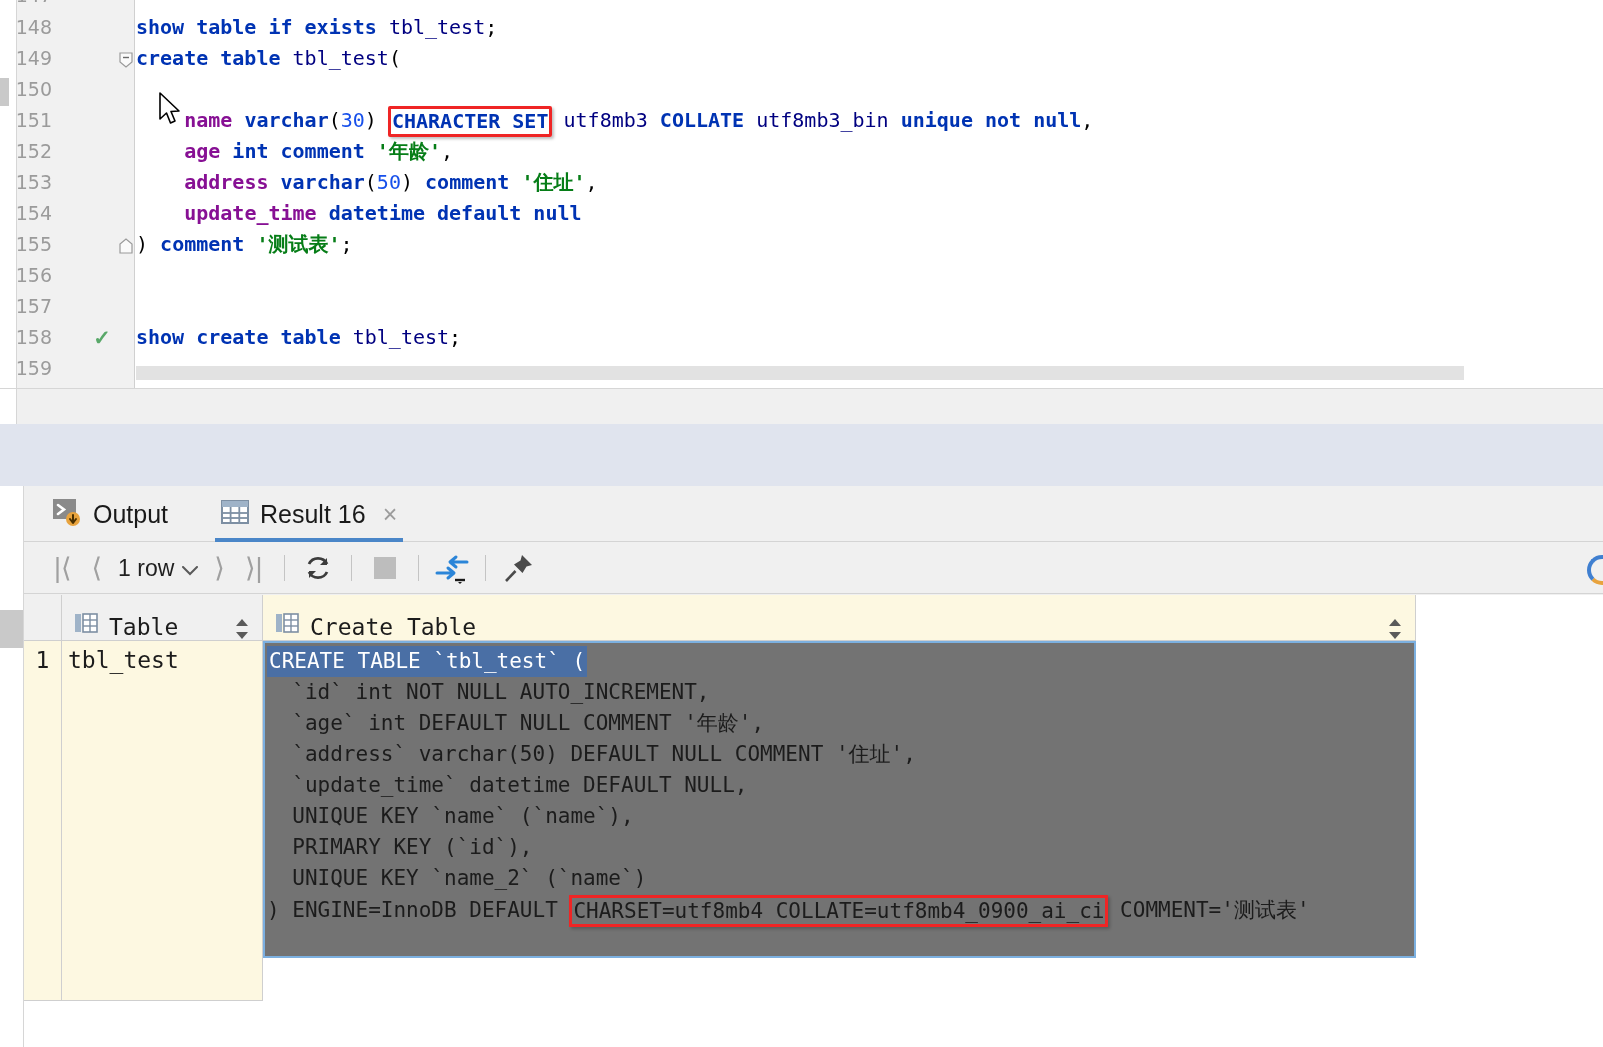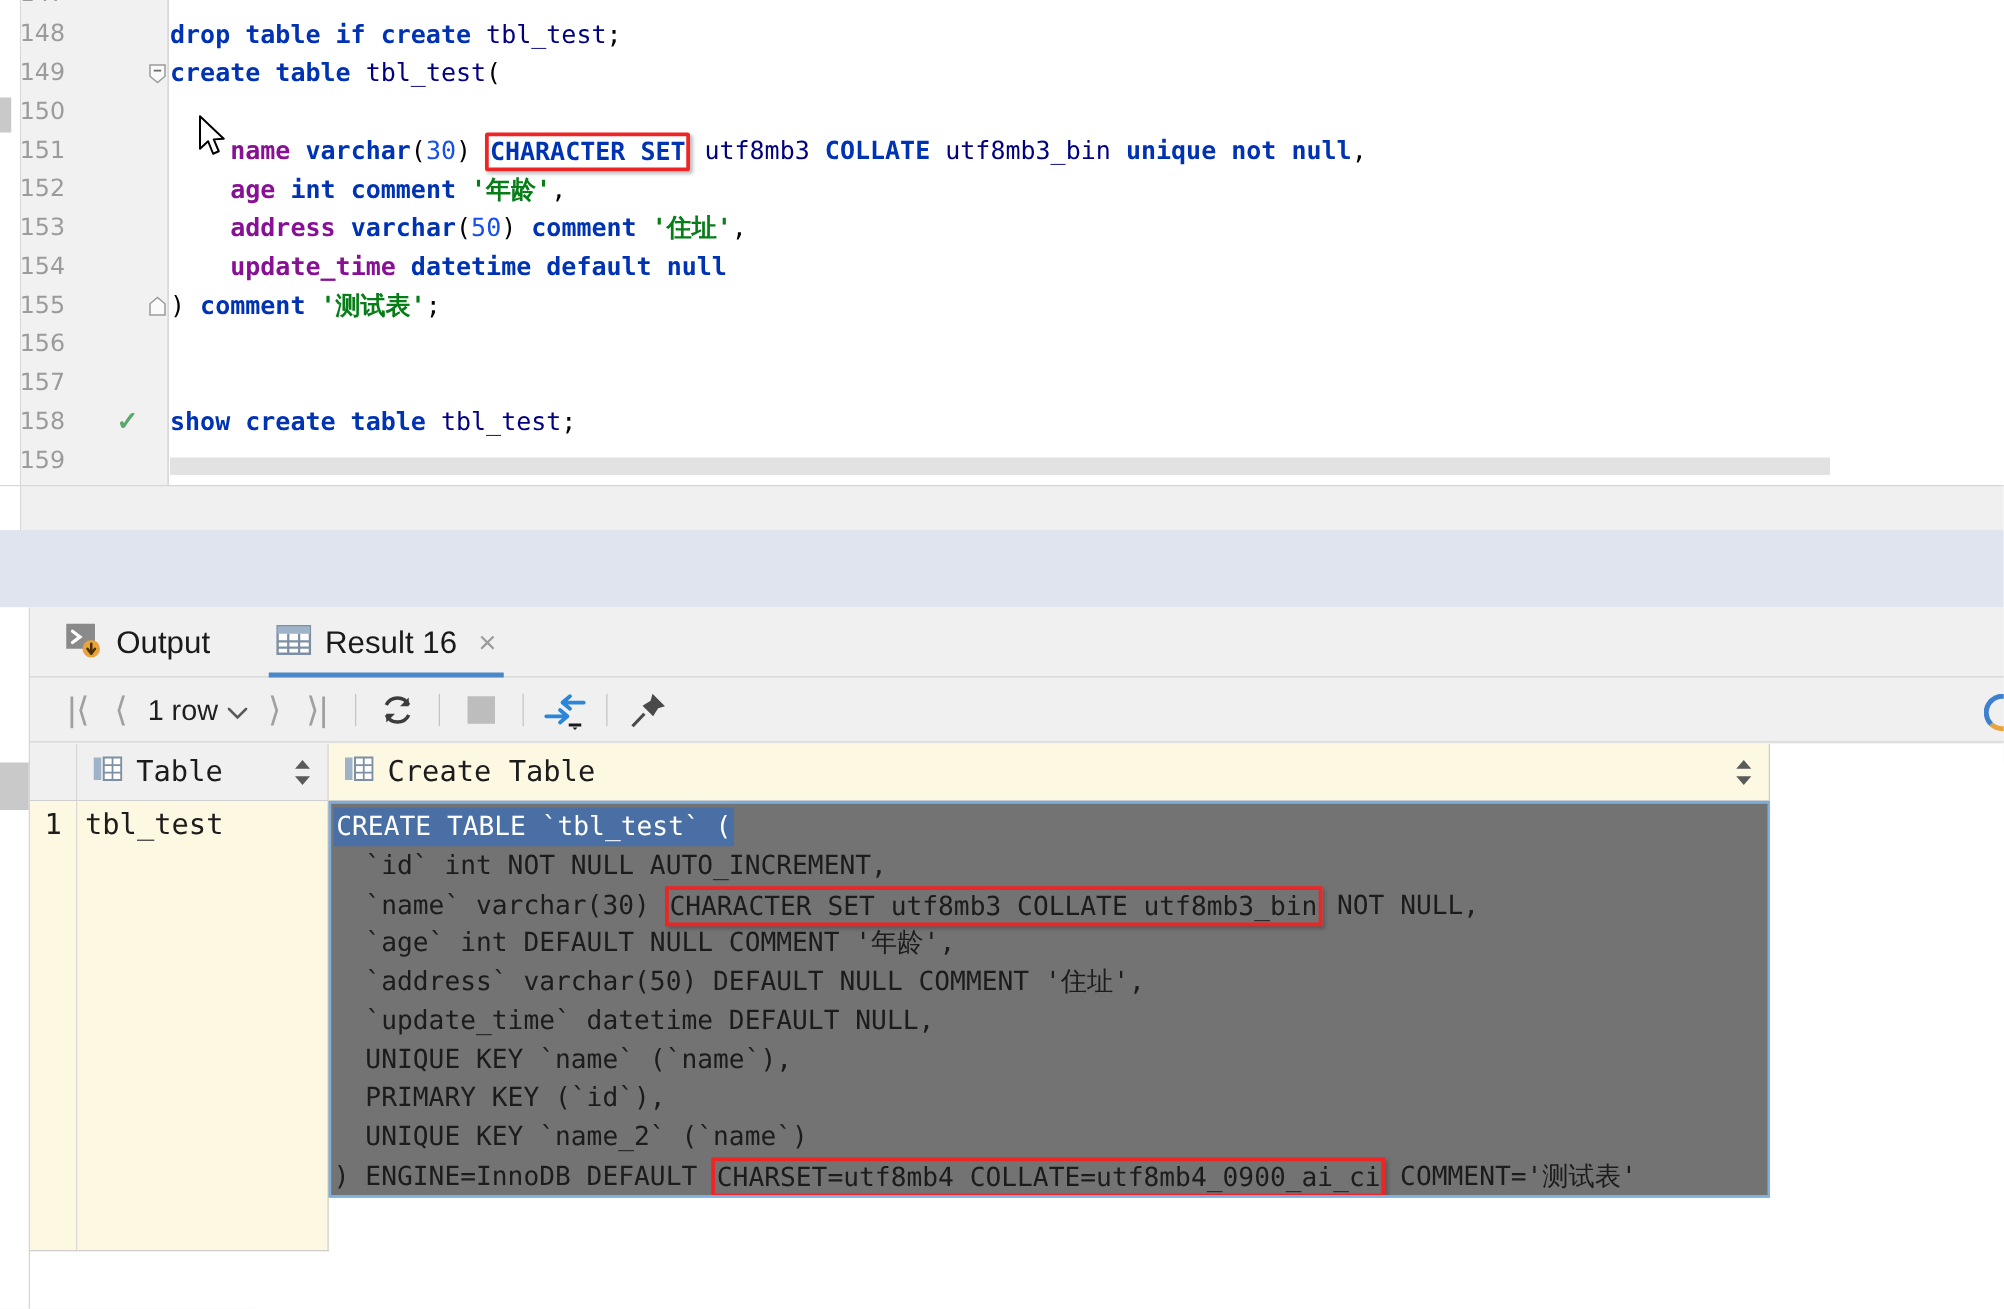--- a/index.html
+++ b/index.html
@@ -138,21 +138,21 @@
     border-bottom-color: #e8a33d;
   }
 
   
   .grid {
     position: absolute; left: 24px; top: 109px; right: 0; bottom: 0;
     background: #ffffff;
   }
   .grid-head { position: absolute; left: 0; top: 0; right: 0; height: 46px; }
   .hcell {
-    position: absolute; top: 0; height: 46px; display: flex; align-items: center;
+    position: absolute; top: 0; height: 46px; display: flex; align-items: flex-end;
     gap: 11px; padding: 0 12px; border-right: 1px solid #cfcfcf;
     border-bottom: 1px solid #cfcfcf; font-size: 23px; color: #1c1c1c;
     font-family: "DejaVu Sans Mono", monospace; cursor: pointer;
   }
   .hcell.rownum { background: #f0f0f0; left: 0; width: 38px; padding: 0; }
   .hcell.c1 { background: #f0f0f0; left: 38px; width: 201px; }
   .hcell.c2 { background: #fdf8e1; left: 239px; right: 187px; }
   .sort-ind {
     margin-left: auto; display: flex; flex-direction: column; gap: 2px;
     color: #5a5a5a; font-size: 13px; line-height: 9px;
@@ -219,21 +219,21 @@
       <div class="fold" style="top:229px;">
         <svg width="14" height="16" viewBox="0 0 14 16">
             <path d="M1 15 h12 v-9 l-6 -5 l-6 5 z" fill="#fafafa" stroke="#9a9a9a" stroke-width="1.2"></path>
           </svg>
       </div>
       <div class="check" style="top:322px;">✓</div>
     </div>
 
     <div class="code-area">
 
-      <div class="cline" style="top:12px;"><span class="kw">drop table if create</span><span class="pl"> </span><span class="idf">tbl_test</span><span class="pl">;</span></div>
+      <div class="cline" style="top:12px;"><span class="kw">show table if exists</span><span class="pl"> </span><span class="idf">tbl_test</span><span class="pl">;</span></div>
 
       <div class="cline" style="top:43px;"><span class="kw">create table</span><span class="pl"> </span><span class="idf">tbl_test</span><span class="pl">(</span></div>
 
 
       <div class="cline" style="top:105px;"><span class="pl">    </span><span class="col">name</span><span class="pl"> </span><span class="kw">varchar</span><span class="pl">(</span><span class="num">30</span><span class="pl">) </span><span class="hl-box"><span class="kw">CHARACTER SET</span></span><span class="pl"> </span><span class="idf">utf8mb3</span><span class="pl"> </span><span class="kw">COLLATE</span><span class="pl"> </span><span class="idf">utf8mb3_bin</span><span class="pl"> </span><span class="kw">unique not null</span><span class="pl">,</span></div>
 
       <div class="cline" style="top:136px;"><span class="pl">    </span><span class="col">age</span><span class="pl"> </span><span class="kw">int comment</span><span class="pl"> </span><span class="str">'年龄'</span><span class="pl">,</span></div>
 
       <div class="cline" style="top:167px;"><span class="pl">    </span><span class="col">address</span><span class="pl"> </span><span class="kw">varchar</span><span class="pl">(</span><span class="num">50</span><span class="pl">) </span><span class="kw">comment</span><span class="pl"> </span><span class="str">'住址'</span><span class="pl">,</span></div>
 
@@ -380,21 +380,20 @@
           </span>
         </div>
       </div>
 
       <div class="body-row">
         <div class="bcell-rownum">1</div>
         <div class="bcell-table">tbl_test</div>
         <div class="bcell-ddl">
           <div class="dline"><span class="dline sel">CREATE TABLE `tbl_test` (</span></div>
           <div class="dline">  `id` int NOT NULL AUTO_INCREMENT,</div>
-          <div class="dline"><span>  `name` varchar(30) </span><span class="ddl-box">CHARACTER SET utf8mb3 COLLATE utf8mb3_bin</span><span> NOT NULL,</span></div>
           <div class="dline">  `age` int DEFAULT NULL COMMENT '年龄',</div>
           <div class="dline">  `address` varchar(50) DEFAULT NULL COMMENT '住址',</div>
           <div class="dline">  `update_time` datetime DEFAULT NULL,</div>
           <div class="dline">  UNIQUE KEY `name` (`name`),</div>
           <div class="dline">  PRIMARY KEY (`id`),</div>
           <div class="dline">  UNIQUE KEY `name_2` (`name`)</div>
           <div class="dline"><span>) ENGINE=InnoDB DEFAULT </span><span class="ddl-box">CHARSET=utf8mb4 COLLATE=utf8mb4_0900_ai_ci</span><span> COMMENT='测试表'</span></div>
         </div>
       </div>
     </div>

